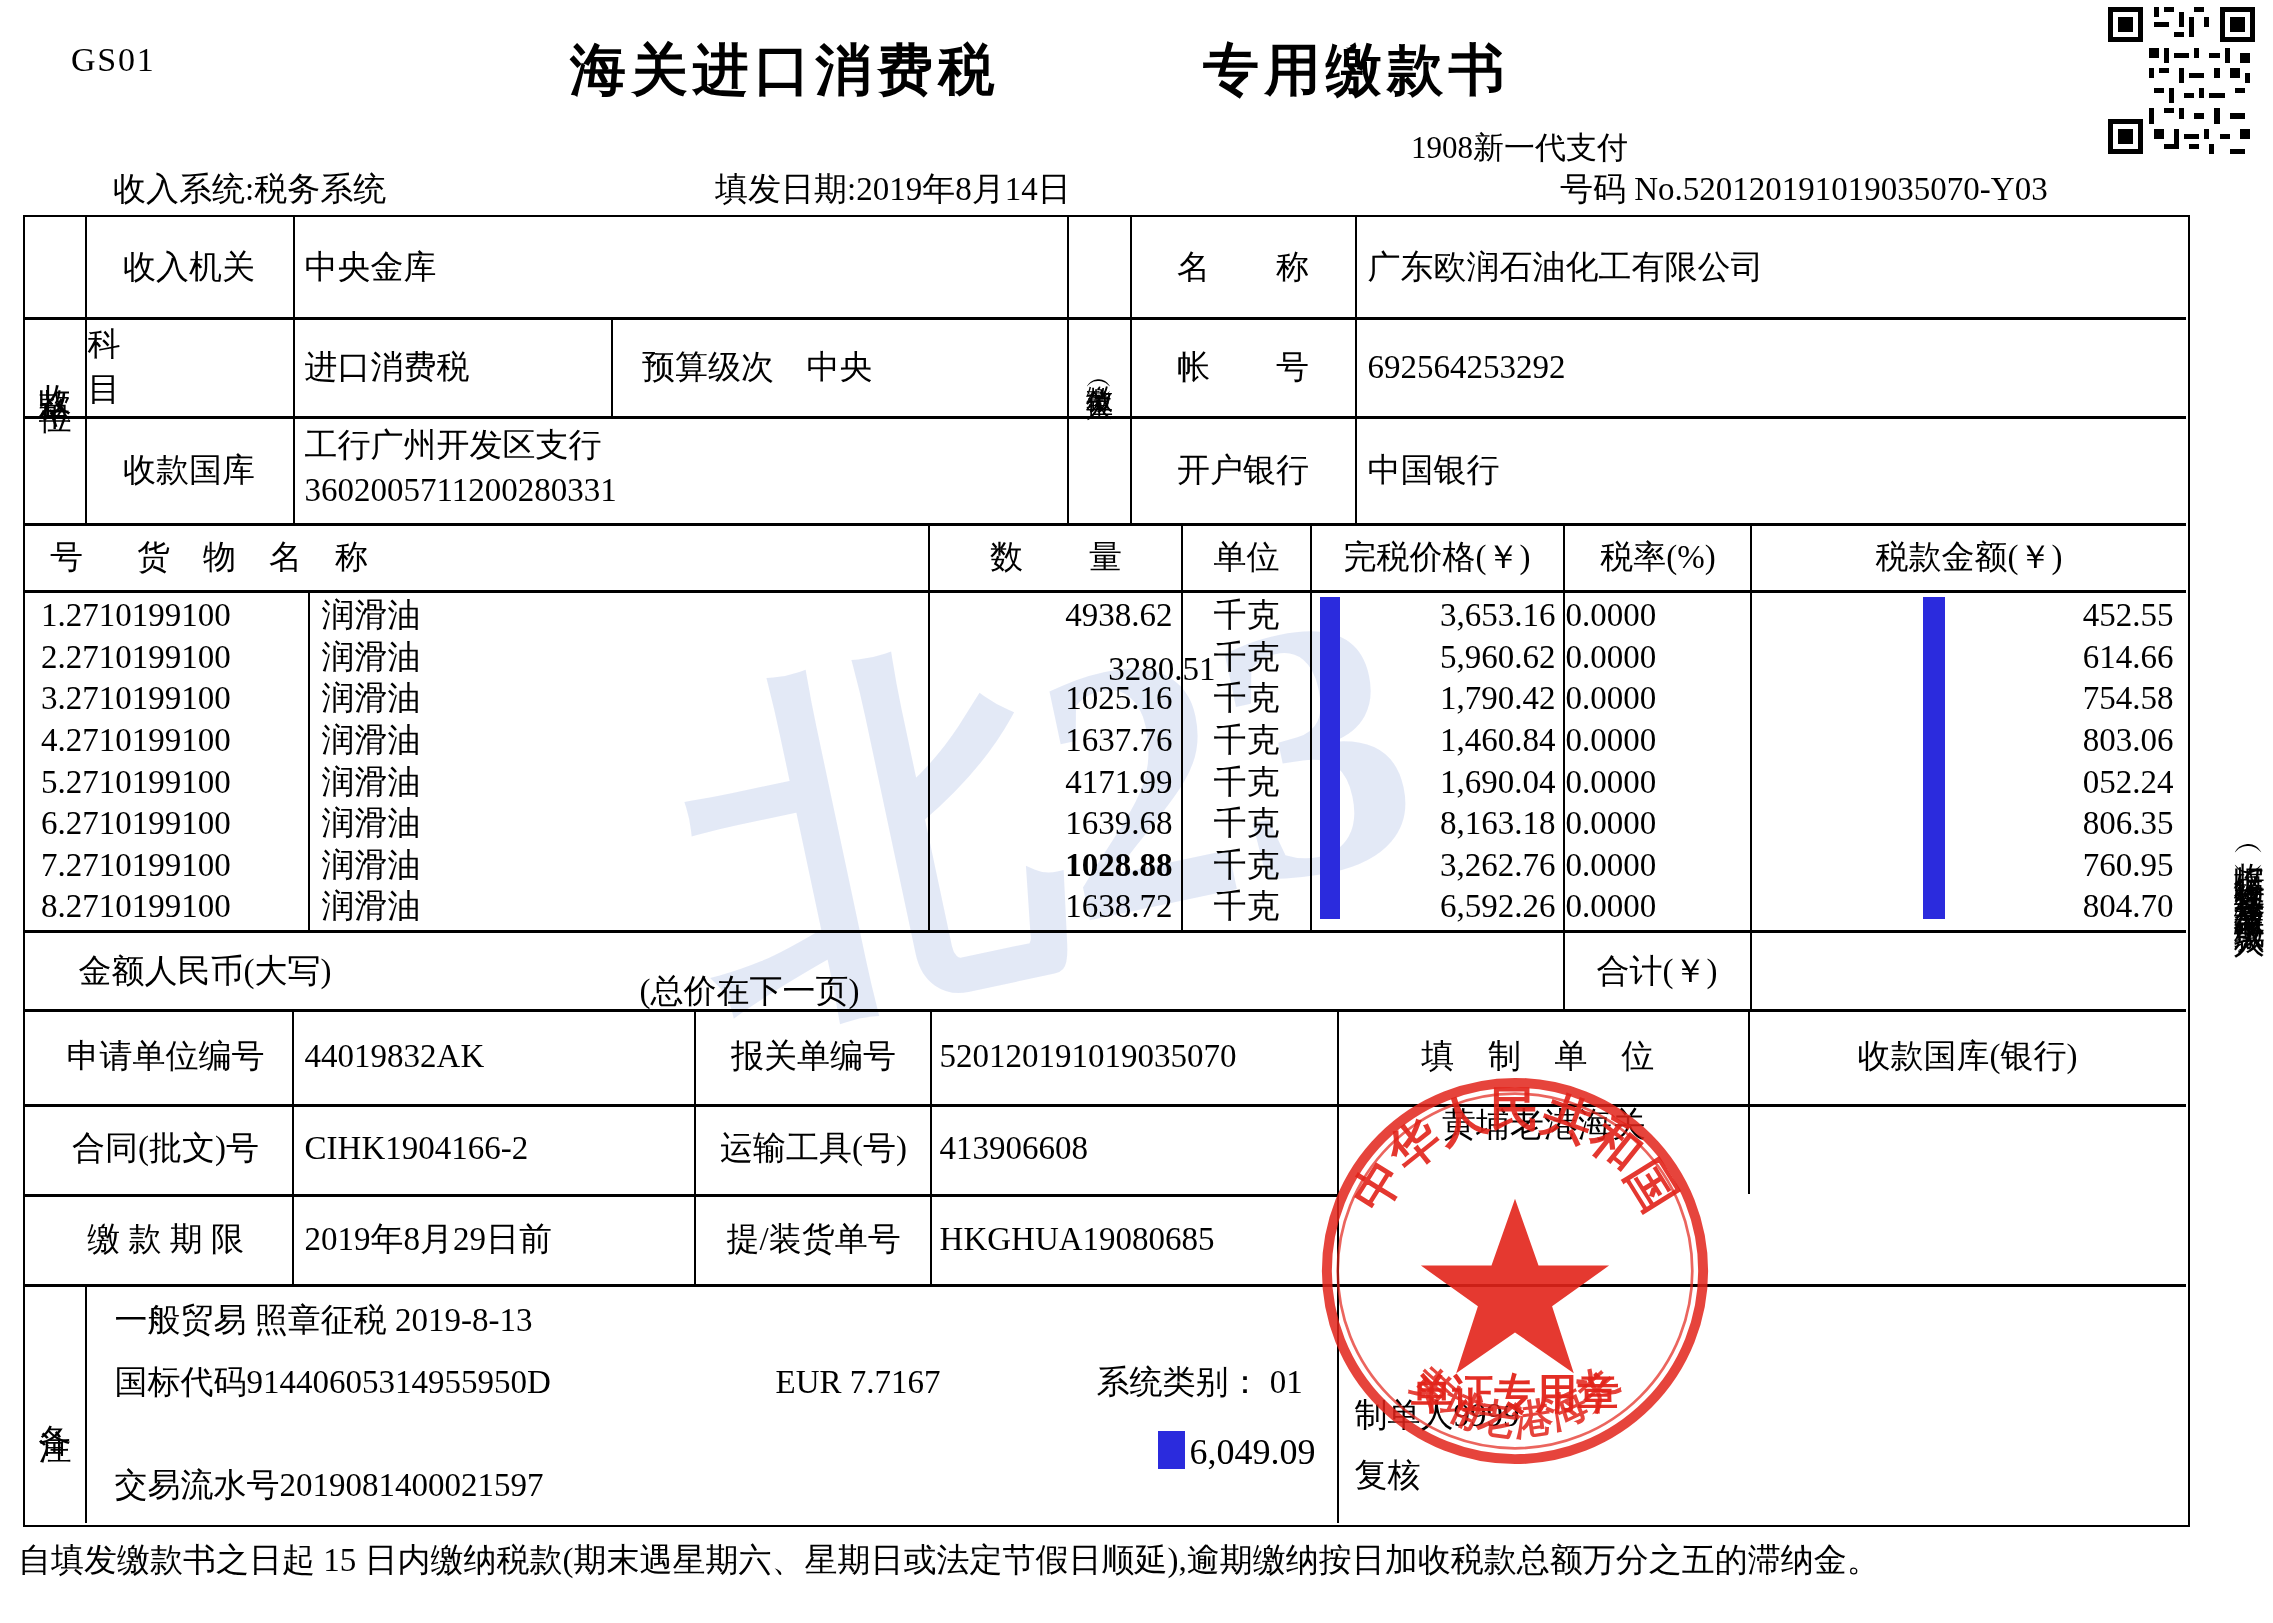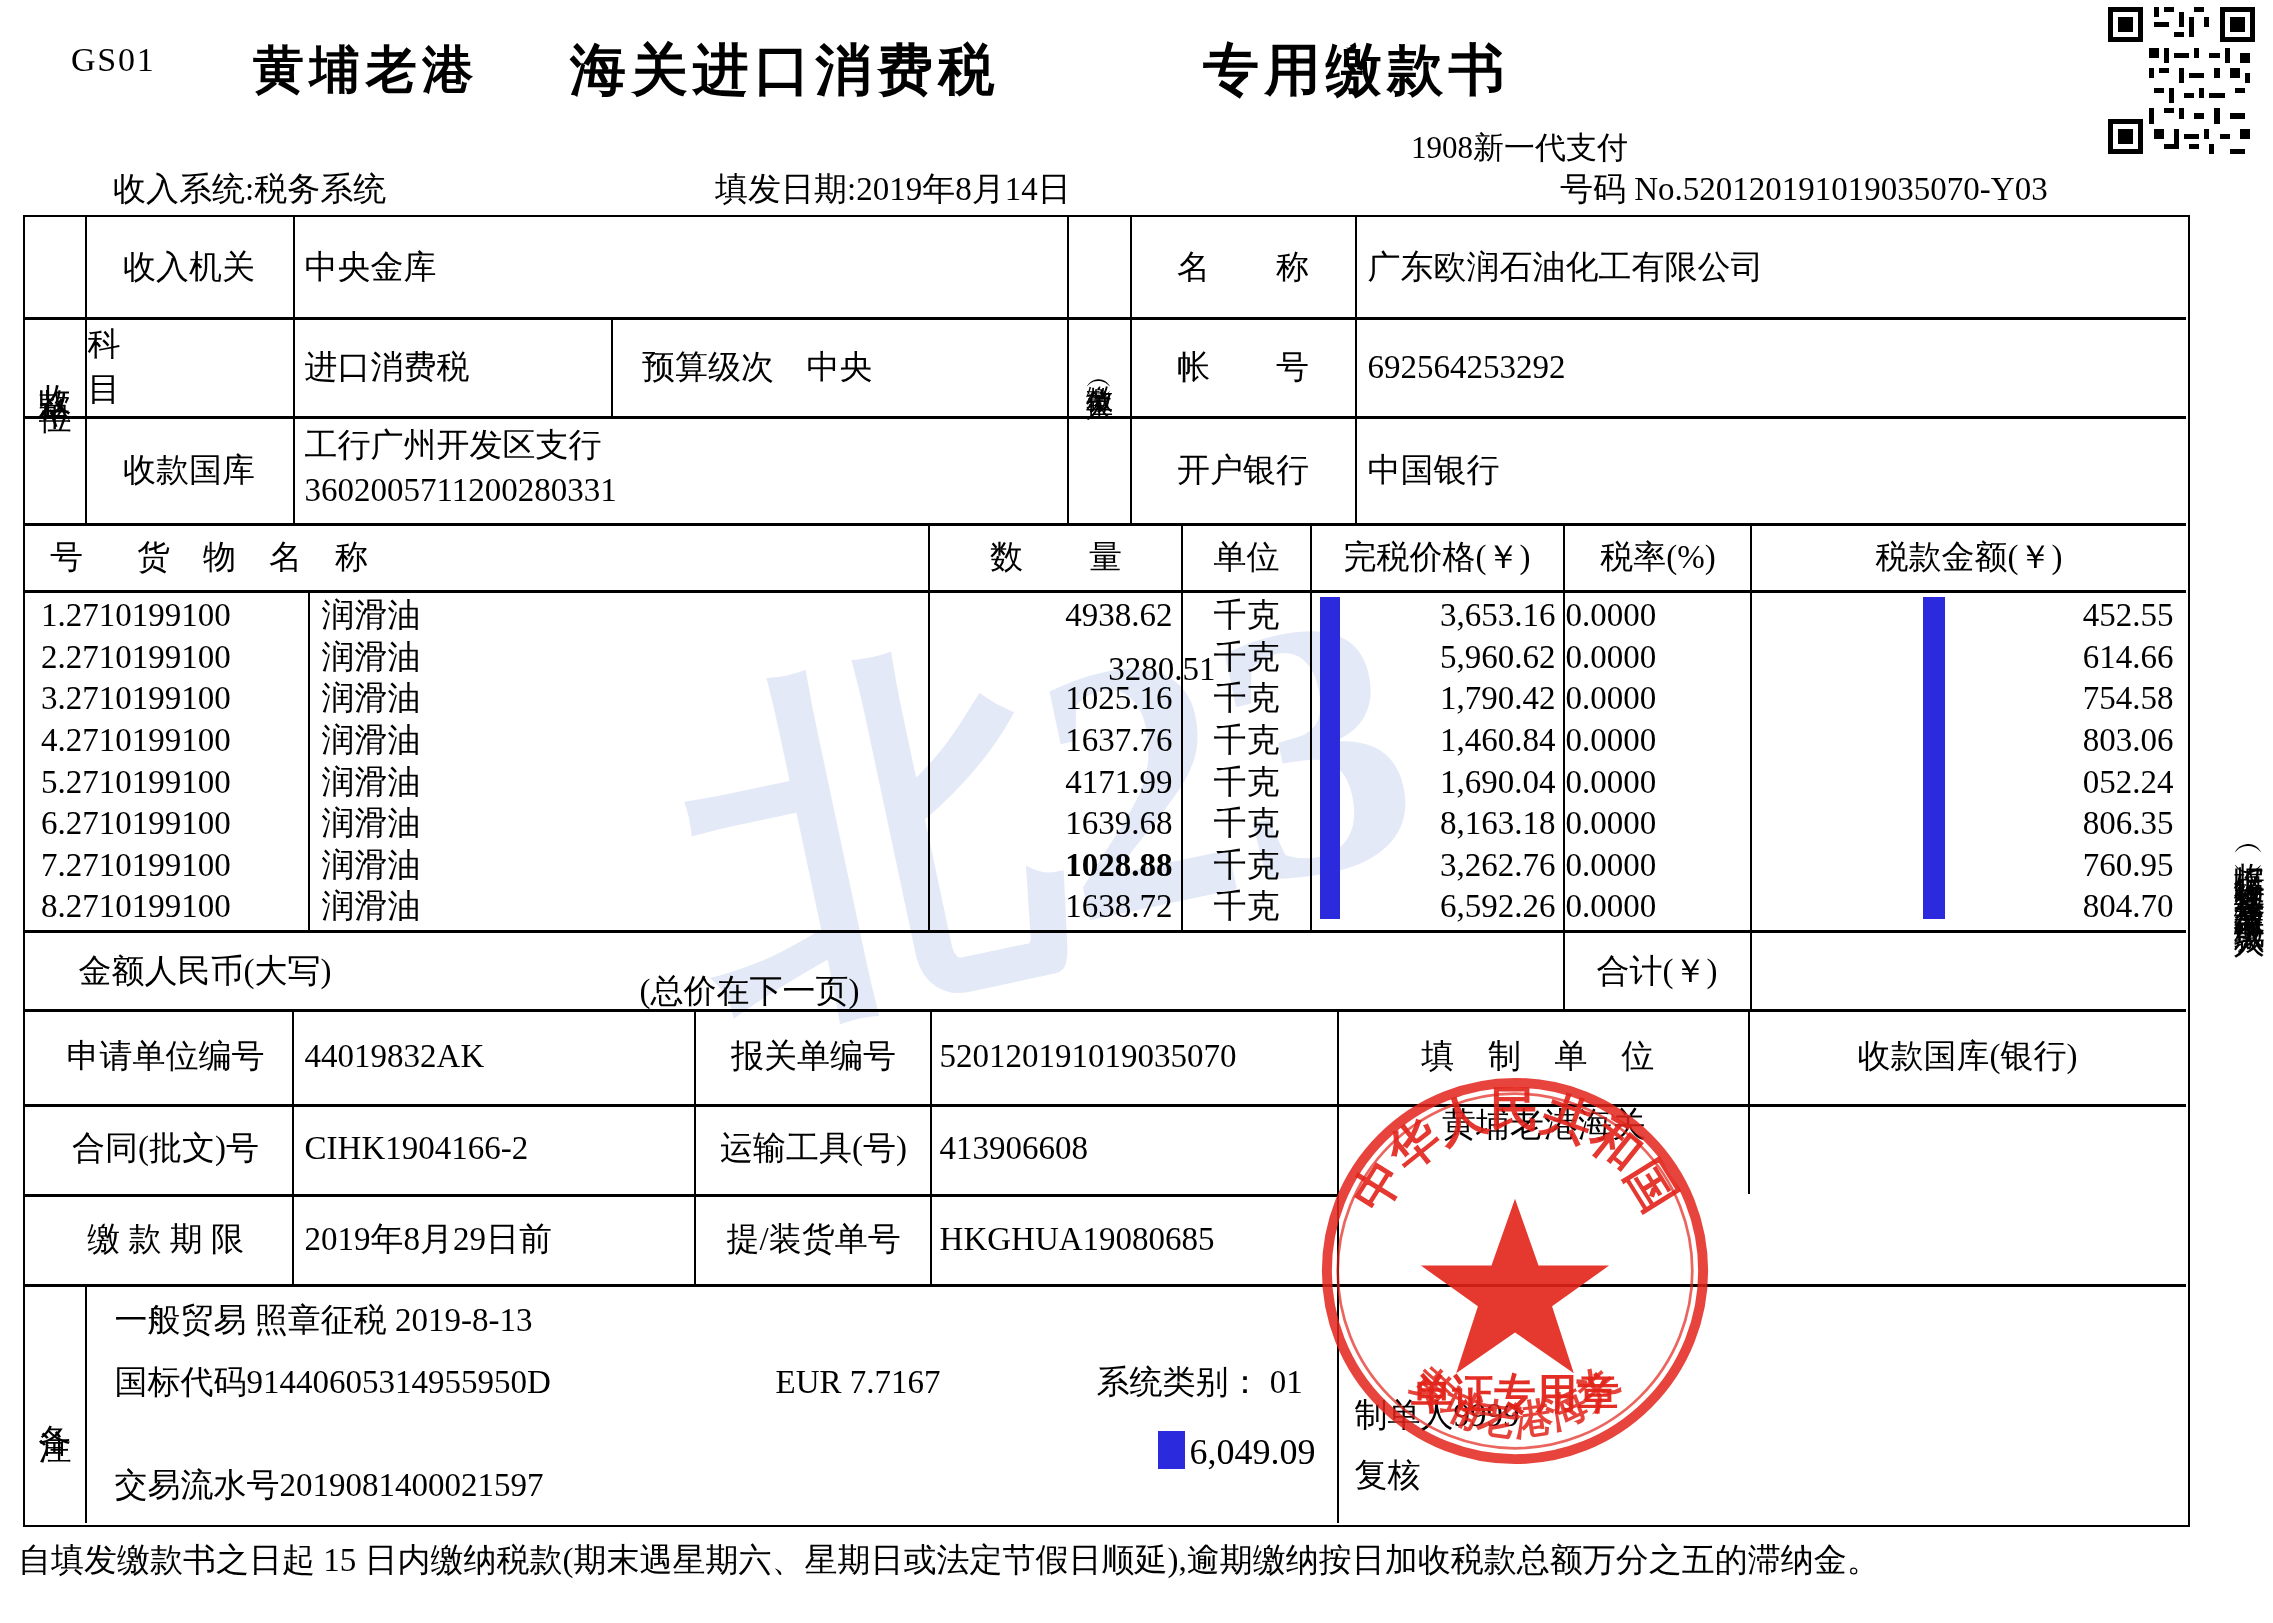--- a/index.html
+++ b/index.html
@@ -123,21 +123,20 @@
       <rect x="22" y="25" width="2" height="1"></rect>
         <rect x="26" y="24" width="2" height="2"></rect>
       <rect x="11" y="27" width="3" height="1"></rect>
         <rect x="16" y="27" width="2" height="1"></rect>
       <rect x="20" y="27" width="1" height="2"></rect>
         <rect x="24" y="28" width="3" height="1"></rect>
     </g>
   </svg>
 
   <div class="gs01">GS01</div>
-  <div class="title-port">黄埔老港</div>
   <div class="title-main">海关进口消费税</div>
   <div class="title-sub">专用缴款书</div>
   <div class="pay-line">1908新一代支付</div>
 
   <div class="sys-line">
     <span>收入系统:</span><span>税务系统</span>
   </div>
   <div class="date-line">
     <span>填发日期:</span><span>2019年8月14日</span>
   </div>

